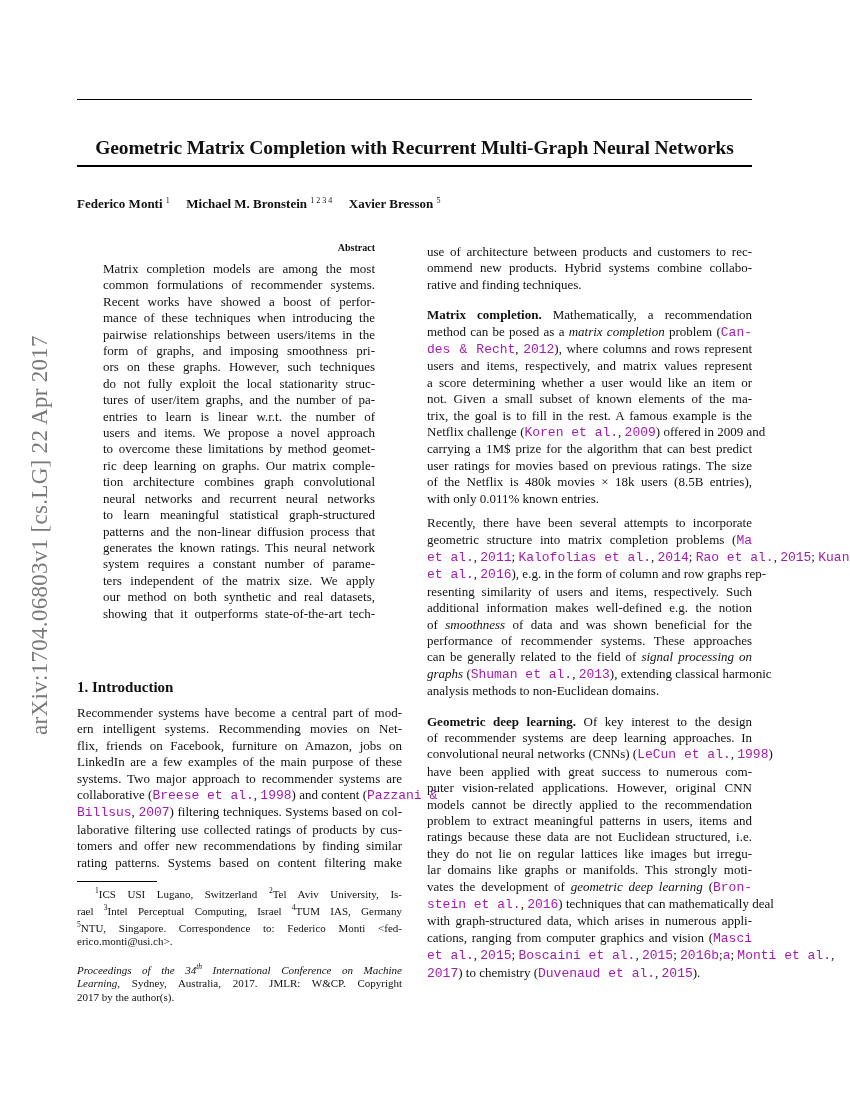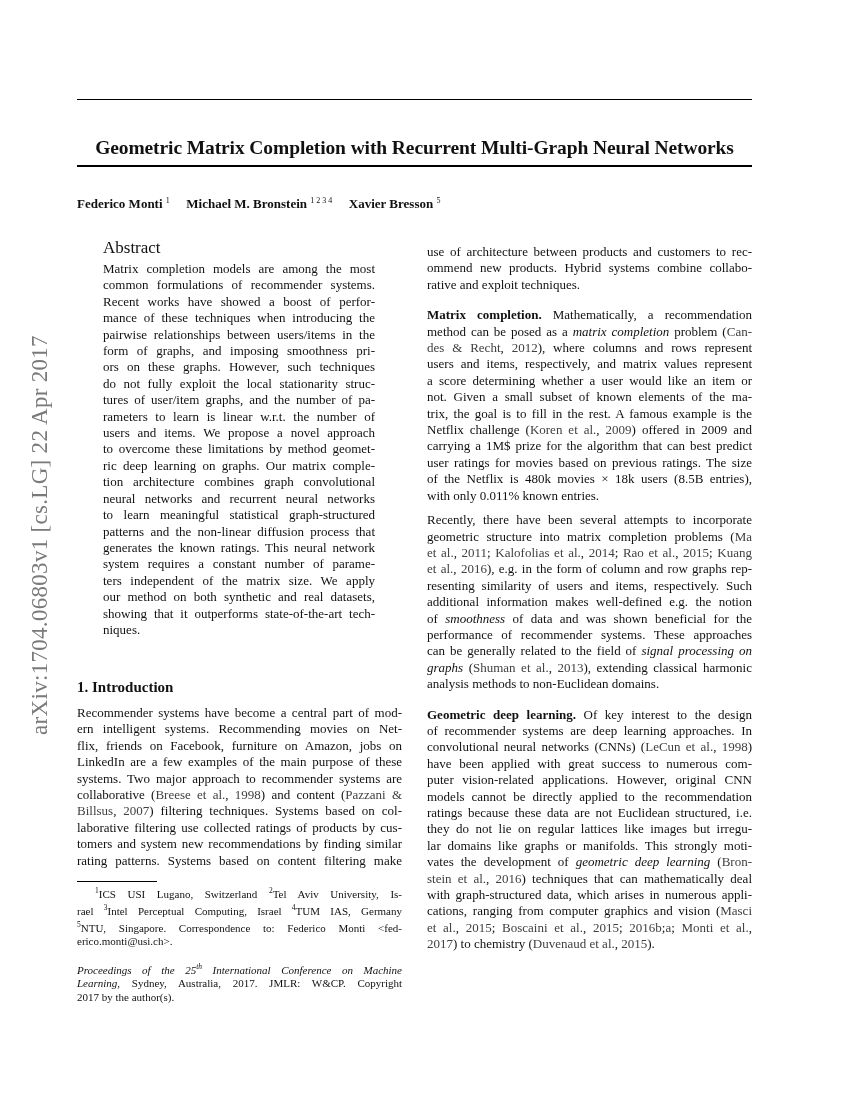--- a/index.html
+++ b/index.html
@@ -13,27 +13,27 @@
   .authors { position: absolute; top: 196px; left: 77px; width: 675px; text-align: left;
              font-weight: bold; font-size: 13px; }
   .authors sup { font-weight: normal; font-size: 8px; }
   .authors .sep { display: inline-block; width: 10px; }
   .stamp { position: absolute; left: 40px; top: 535px; transform: translate(-50%, -50%) rotate(-90deg);
            white-space: nowrap; font-size: 23px; color: #7a7a7a; letter-spacing: 0.3px; }
   .col { position: absolute; font-size: 13px; line-height: 16.4px; text-align: justify; }
   .ln { display: block; text-align: justify; text-align-last: justify; white-space: nowrap; }
   .ln.last { text-align-last: left; }
   .abstract { left: 103px; top: 239px; width: 272px; }
-  .abstract h2 { margin: 0 0 4px 0; text-align: left; font-size: 17px; font-weight: normal; line-height: 18px; }
+  .abstract h2 { margin: 0 0 4px 0; text-align: right; font-size: 10px; font-weight: bold; line-height: 18px; }
   .intro { left: 77px; top: 677px; width: 325px; }
   .intro h2 { margin: 0 0 8px 0; font-size: 15px; font-weight: bold; line-height: 20px; }
   .right { left: 427px; top: 244px; width: 325px; }
   .right .gap { height: 14px; }
   .right .gap2 { height: 8px; }
-  a, .cite { color: #404040; text-decoration: none; }
+  a, .cite { color: #a21caf; text-decoration: none; font-family: Liberation Mono, monospace; }
   .runin { font-weight: bold; }
   em { }
   .footnote-rule { position: absolute; left: 77px; top: 881px; width: 80px; height: 1px; background: #000; }
   .footnotes { position: absolute; left: 77px; top: 884px; width: 325px; font-size: 11px; line-height: 13.5px; }
   .footnotes sup { font-size: 7.5px; }
   .footnotes .para2 { margin-top: 11px; }
 </style>
 </head>
 <body>
 
@@ -59,71 +59,70 @@
   <div>
     <span class="ln">Matrix completion models are among the most</span>
     <span class="ln">common formulations of recommender systems.</span>
     <span class="ln">Recent works have showed a boost of perfor-</span>
     <span class="ln">mance of these techniques when introducing the</span>
     <span class="ln">pairwise relationships between users/items in the</span>
     <span class="ln">form of graphs, and imposing smoothness pri-</span>
     <span class="ln">ors on these graphs.  However, such techniques</span>
     <span class="ln">do not fully exploit the local stationarity struc-</span>
     <span class="ln">tures of user/item graphs, and the number of pa-</span>
-    <span class="ln">rameters to learn is linear w.r.t.  the number of</span>
+    <span class="ln">entries to learn is linear w.r.t.  the number of</span>
     <span class="ln">users and items.  We propose a novel approach</span>
     <span class="ln">to overcome these limitations by method geomet-</span>
     <span class="ln">ric deep learning on graphs. Our matrix comple-</span>
     <span class="ln">tion architecture combines graph convolutional</span>
     <span class="ln">neural networks and recurrent neural networks</span>
     <span class="ln">to learn meaningful statistical graph-structured</span>
     <span class="ln">patterns and the non-linear diffusion process that</span>
     <span class="ln">generates the known ratings. This neural network</span>
     <span class="ln">system requires a constant number of parame-</span>
     <span class="ln">ters independent of the matrix size.  We apply</span>
     <span class="ln">our method on both synthetic and real datasets,</span>
     <span class="ln">showing that it outperforms state-of-the-art tech-</span>
-    <span class="ln last">niques.</span>
   </div>
 </div>
 
 <div class="col intro">
   <h2>1. Introduction</h2>
   <span class="ln">Recommender systems have become a central part of mod-</span>
   <span class="ln">ern intelligent systems.  Recommending movies on Net-</span>
   <span class="ln">flix, friends on Facebook, furniture on Amazon, jobs on</span>
   <span class="ln">LinkedIn are a few examples of the main purpose of these</span>
   <span class="ln">systems. Two major approach to recommender systems are</span>
   <span class="ln"><span>collaborative (</span><a class="cite">Breese et al.</a><span>, </span><a class="cite">1998</a><span>) and content (</span><a class="cite">Pazzani &amp;</a></span>
   <span class="ln"><a class="cite">Billsus</a><span>, </span><a class="cite">2007</a><span>) filtering techniques.  Systems based on col-</span></span>
   <span class="ln">laborative filtering use collected ratings of products by cus-</span>
-  <span class="ln">tomers and system new recommendations by finding similar</span>
+  <span class="ln">tomers and offer new recommendations by finding similar</span>
   <span class="ln">rating patterns.  Systems based on content filtering make</span>
 </div>
 
 <div class="footnote-rule"></div>
 <div class="footnotes">
   <div>
     <span class="ln" style="text-indent:18px"><sup>1</sup><span>ICS USI Lugano, Switzerland </span><sup>2</sup><span>Tel Aviv University, Is-</span></span>
     <span class="ln"><span>rael </span><sup>3</sup><span>Intel Perceptual Computing, Israel </span><sup>4</sup><span>TUM IAS, Germany</span></span>
     <span class="ln"><sup>5</sup><span>NTU, Singapore.  Correspondence to: Federico Monti &lt;fed-</span></span>
     <span class="ln last">erico.monti@usi.ch&gt;.</span>
   </div>
   <div class="para2">
-    <span class="ln"><em>Proceedings of the 25</em><sup><em>th</em></sup><em> International Conference on Machine</em></span>
+    <span class="ln"><em>Proceedings of the 34</em><sup><em>th</em></sup><em> International Conference on Machine</em></span>
     <span class="ln"><em>Learning</em><span>, Sydney, Australia, 2017.  JMLR: W&amp;CP. Copyright</span></span>
     <span class="ln last">2017 by the author(s).</span>
   </div>
 </div>
 
 <div class="col right">
   <div>
     <span class="ln">use of architecture between products and customers to rec-</span>
     <span class="ln">ommend new products.  Hybrid systems combine collabo-</span>
-    <span class="ln last">rative and exploit techniques.</span>
+    <span class="ln last">rative and finding techniques.</span>
   </div>
   <div class="gap"></div>
 
   <div>
     <span class="ln"><span class="runin">Matrix completion.</span><span>  Mathematically, a recommendation</span></span>
     <span class="ln"><span>method can be posed as a </span><em>matrix completion</em><span> problem (</span><a class="cite">Can-</a></span>
     <span class="ln"><a class="cite">des &amp; Recht</a><span>, </span><a class="cite">2012</a><span>), where columns and rows represent</span></span>
     <span class="ln">users and items, respectively, and matrix values represent</span>
     <span class="ln">a score determining whether a user would like an item or</span>
     <span class="ln">not.  Given a small subset of known elements of the ma-</span>
@@ -151,20 +150,21 @@
   </div>
   <div class="gap"></div>
 
   <div>
     <span class="ln"><span class="runin">Geometric deep learning.</span><span>  Of key interest to the design</span></span>
     <span class="ln">of recommender systems are deep learning approaches. In</span>
     <span class="ln"><span>convolutional neural networks (CNNs) (</span><a class="cite">LeCun et al.</a><span>, </span><a class="cite">1998</a><span>)</span></span>
     <span class="ln">have been applied with great success to numerous com-</span>
     <span class="ln">puter vision-related applications.  However, original CNN</span>
     <span class="ln">models cannot be directly applied to the recommendation</span>
+    <span class="ln">problem to extract meaningful patterns in users, items and</span>
     <span class="ln">ratings because these data are not Euclidean structured, i.e.</span>
     <span class="ln">they do not lie on regular lattices like images but irregu-</span>
     <span class="ln">lar domains like graphs or manifolds.  This strongly moti-</span>
     <span class="ln"><span>vates the development of </span><em>geometric deep learning</em><span> (</span><a class="cite">Bron-</a></span>
     <span class="ln"><a class="cite">stein et al.</a><span>, </span><a class="cite">2016</a><span>) techniques that can mathematically deal</span></span>
     <span class="ln">with graph-structured data, which arises in numerous appli-</span>
     <span class="ln"><span>cations, ranging from computer graphics and vision (</span><a class="cite">Masci</a></span>
     <span class="ln"><a class="cite">et al.</a><span>, </span><a class="cite">2015</a><span>; </span><a class="cite">Boscaini et al.</a><span>, </span><a class="cite">2015</a><span>; </span><a class="cite">2016b</a><span>;</span><a class="cite">a</a><span>; </span><a class="cite">Monti et al.</a><span>,</span></span>
     <span class="ln last"><a class="cite">2017</a><span>) to chemistry (</span><a class="cite">Duvenaud et al.</a><span>, </span><a class="cite">2015</a><span>).</span></span>
   </div>

